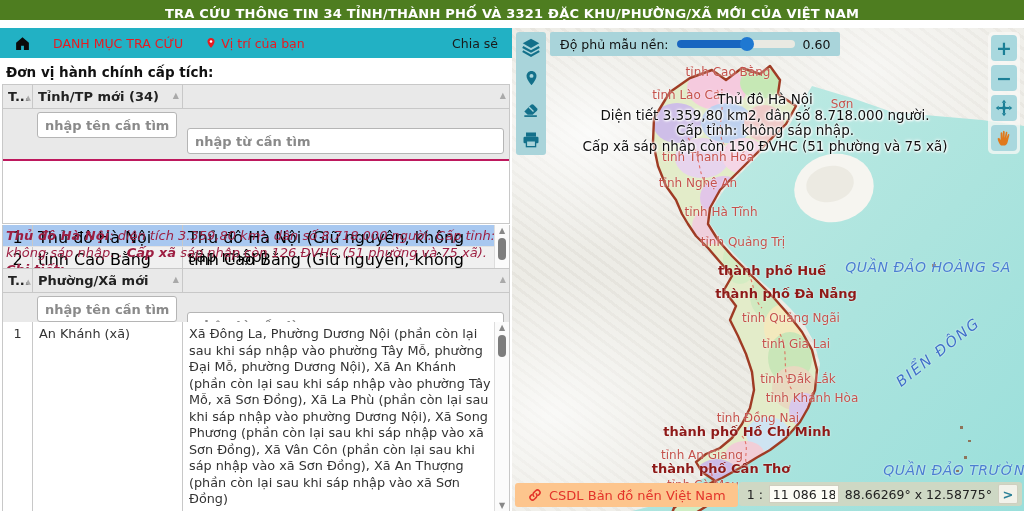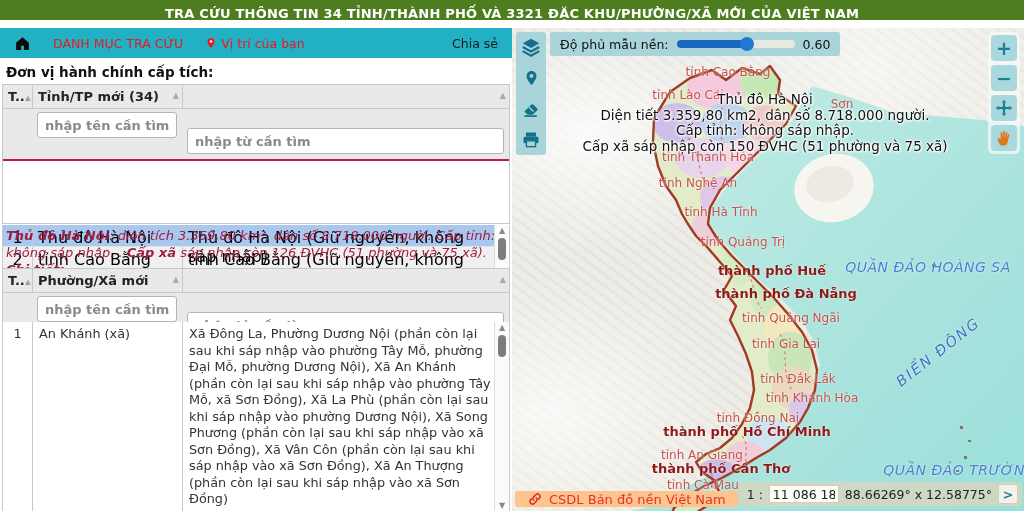--- a/index.html
+++ b/index.html
@@ -98,21 +98,21 @@
   }
   .slider { position:relative; width:118px; height:8px; background:#e9e9e2; border-radius:4px; cursor:pointer; }
   .slider .fill { position:absolute; left:0; top:0; height:8px; width:60%; background:#1866c0; border-radius:4px; }
   .slider .knob { position:absolute; left:calc(60% - 7px); top:-3px; width:14px; height:14px; background:#1f78d1; border-radius:50%; }
   .rtools { position:absolute; right:4px; top:4px; background:rgba(248,248,246,.75); border-radius:5px; padding:3px; display:flex; flex-direction:column; gap:4px; }
   .rbtn {
     width:26px; height:26px; background:#a9d8de; border-radius:4px; display:flex; align-items:center; justify-content:center;
     color:#1b7f96; font-size:19px; font-weight:bold; cursor:pointer; line-height:1;
   }
   .attrib {
-    position:absolute; left:3px; bottom:4px; height:16px; background:#fdc58d; border-radius:3px;
+    position:absolute; left:3px; bottom:4px; height:24px; background:#fdc58d; border-radius:3px;
     display:flex; align-items:center; gap:6px; padding:0 12px; font-size:13px; color:#e3332a; cursor:pointer;
   }
   .scalebar {
     position:absolute; right:2px; bottom:5px; height:24px; background:rgba(214,214,192,.85); border-radius:3px;
     display:flex; align-items:center; gap:6px; padding:0 4px 0 8px; font-size:12.5px; color:#222;
   }
   .scalebar input {
     width:70px; height:18px; border:1px solid #cfcfc0; background:#fdfdf6; font-family:"DejaVu Sans",sans-serif;
     font-size:12.5px; color:#222; padding:0 3px; outline:none;
   }
@@ -291,21 +291,21 @@
     <span class="lbl" style="left:216px; top:44px">tỉnh Cao Bằng</span>
     <span class="lbl" style="left:176px; top:67px">tỉnh Lào Cai</span>
     <span class="lbl" style="left:330px; top:76px">Sơn</span>
     <span class="lbl" style="left:196px; top:129px">tỉnh Thanh Hóa</span>
     <span class="lbl" style="left:186px; top:155px">tỉnh Nghệ An</span>
     <span class="lbl" style="left:209px; top:184px">tỉnh Hà Tĩnh</span>
     <span class="lbl" style="left:231px; top:214px">tỉnh Quảng Trị</span>
     <span class="lbl city" style="left:260px; top:242px">thành phố Huế</span>
     <span class="lbl city" style="left:274px; top:265px">thành phố Đà Nẵng</span>
     <span class="lbl" style="left:279px; top:290px">tỉnh Quảng Ngãi</span>
-    <span class="lbl" style="left:274px; top:316px">tỉnh Gia Lai</span>
+    <span class="lbl" style="left:284px; top:316px">tỉnh Gia Lai</span>
     <span class="lbl" style="left:286px; top:351px">tỉnh Đắk Lắk</span>
     <span class="lbl" style="left:300px; top:370px">tỉnh Khánh Hòa</span>
     <span class="lbl" style="left:246px; top:390px">tỉnh Đồng Nai</span>
     <span class="lbl city" style="left:235px; top:403px">thành phố Hồ Chí Minh</span>
     <span class="lbl" style="left:190px; top:427px">tỉnh An Giang</span>
     <span class="lbl city" style="left:209px; top:440px">thành phố Cần Thơ</span>
     <span class="lbl" style="left:191px; top:457px">tỉnh Cà Mau</span>
     <span class="lbl sea" style="left:416px; top:239px">QUẦN ĐẢO HOÀNG SA</span>
     <span class="lbl sea-big" style="left:426px; top:324px">BIỂN ĐÔNG</span>
     <span class="lbl sea" style="left:460px; top:442px">QUẦN ĐẢO TRƯỜNG SA</span>

